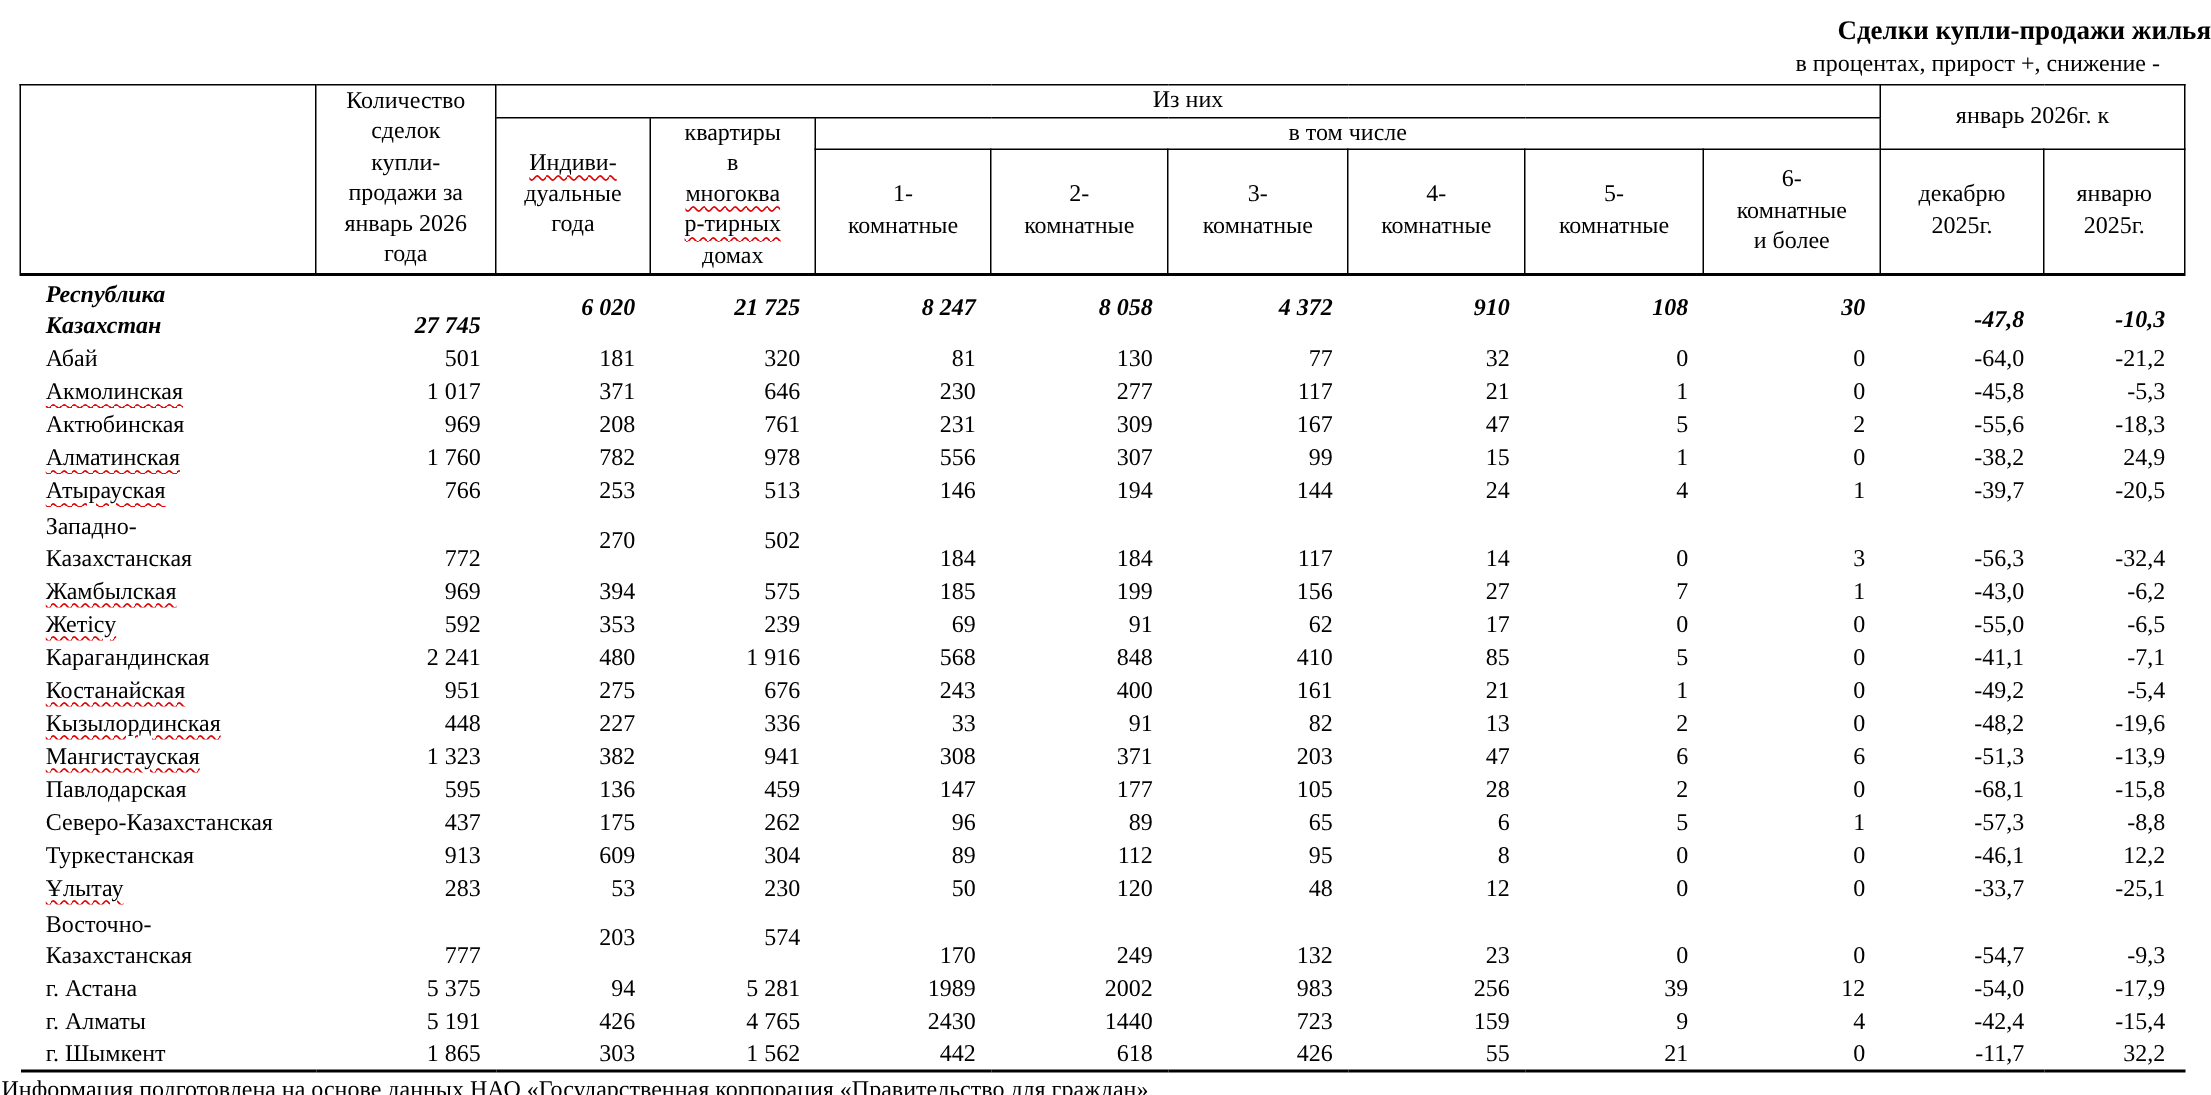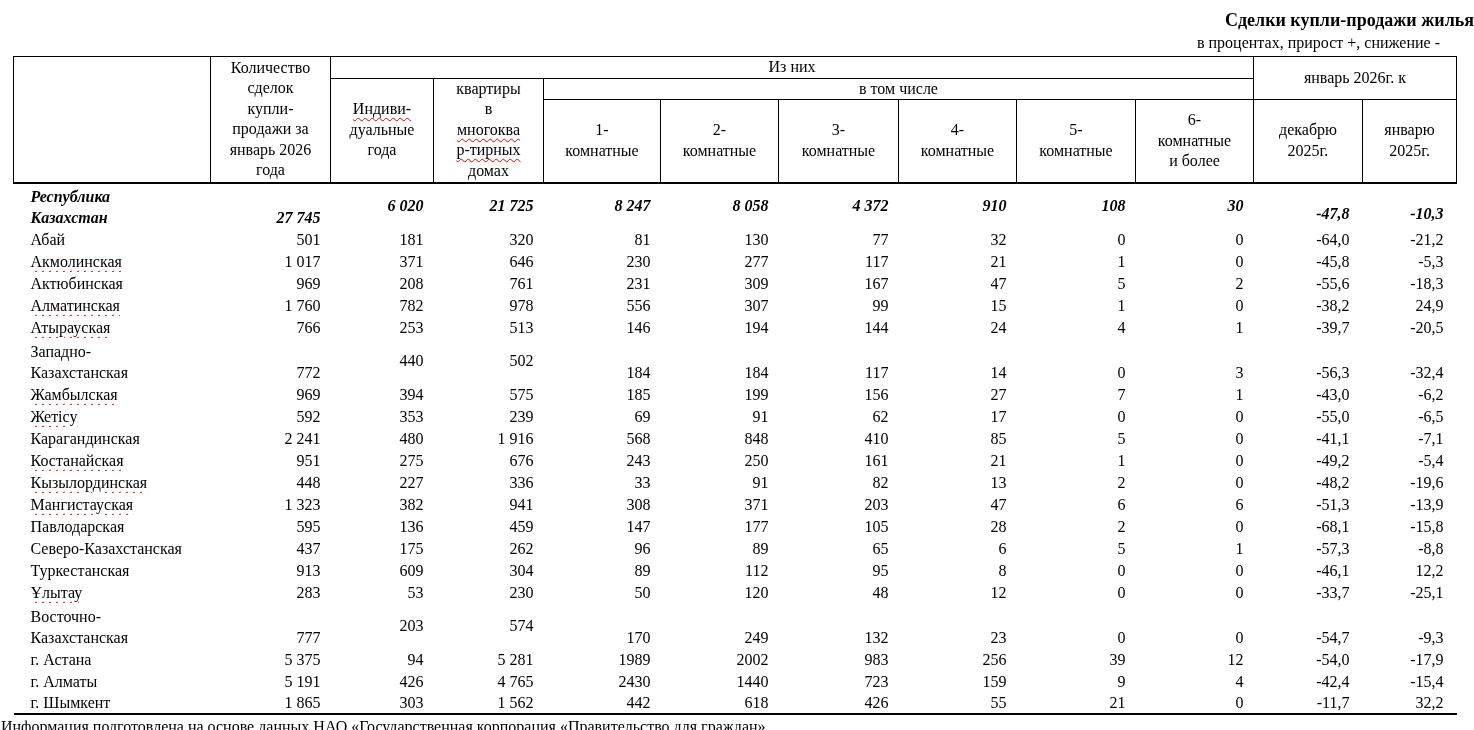--- a/index.html
+++ b/index.html
@@ -201,21 +201,21 @@
         <td class="c-val c-room">144</td>
         <td class="c-val c-room">24</td>
         <td class="c-val c-room">4</td>
         <td class="c-val c-room">1</td>
         <td class="c-val c-pct">-39,7</td>
         <td class="c-val c-pct">-20,5</td>
       </tr>
       <tr class="two-line">
         <td class="c-region">Западно-<br>Казахстанская</td>
         <td class="c-val c-deals">772</td>
-        <td class="c-val c-ind">440</td>
+        <td class="c-val c-ind">270</td>
         <td class="c-val c-apart">502</td>
         <td class="c-val c-room">184</td>
         <td class="c-val c-room">184</td>
         <td class="c-val c-room">117</td>
         <td class="c-val c-room">14</td>
         <td class="c-val c-room">0</td>
         <td class="c-val c-room">3</td>
         <td class="c-val c-pct">-56,3</td>
         <td class="c-val c-pct">-32,4</td>
       </tr>
@@ -260,21 +260,21 @@
         <td class="c-val c-room">0</td>
         <td class="c-val c-pct">-41,1</td>
         <td class="c-val c-pct">-7,1</td>
       </tr>
       <tr>
         <td class="c-region wavy">Костанайская</td>
         <td class="c-val c-deals">951</td>
         <td class="c-val c-ind">275</td>
         <td class="c-val c-apart">676</td>
         <td class="c-val c-room">243</td>
-        <td class="c-val c-room">250</td>
+        <td class="c-val c-room">400</td>
         <td class="c-val c-room">161</td>
         <td class="c-val c-room">21</td>
         <td class="c-val c-room">1</td>
         <td class="c-val c-room">0</td>
         <td class="c-val c-pct">-49,2</td>
         <td class="c-val c-pct">-5,4</td>
       </tr>
       <tr>
         <td class="c-region wavy">Кызылординская</td>
         <td class="c-val c-deals">448</td>

